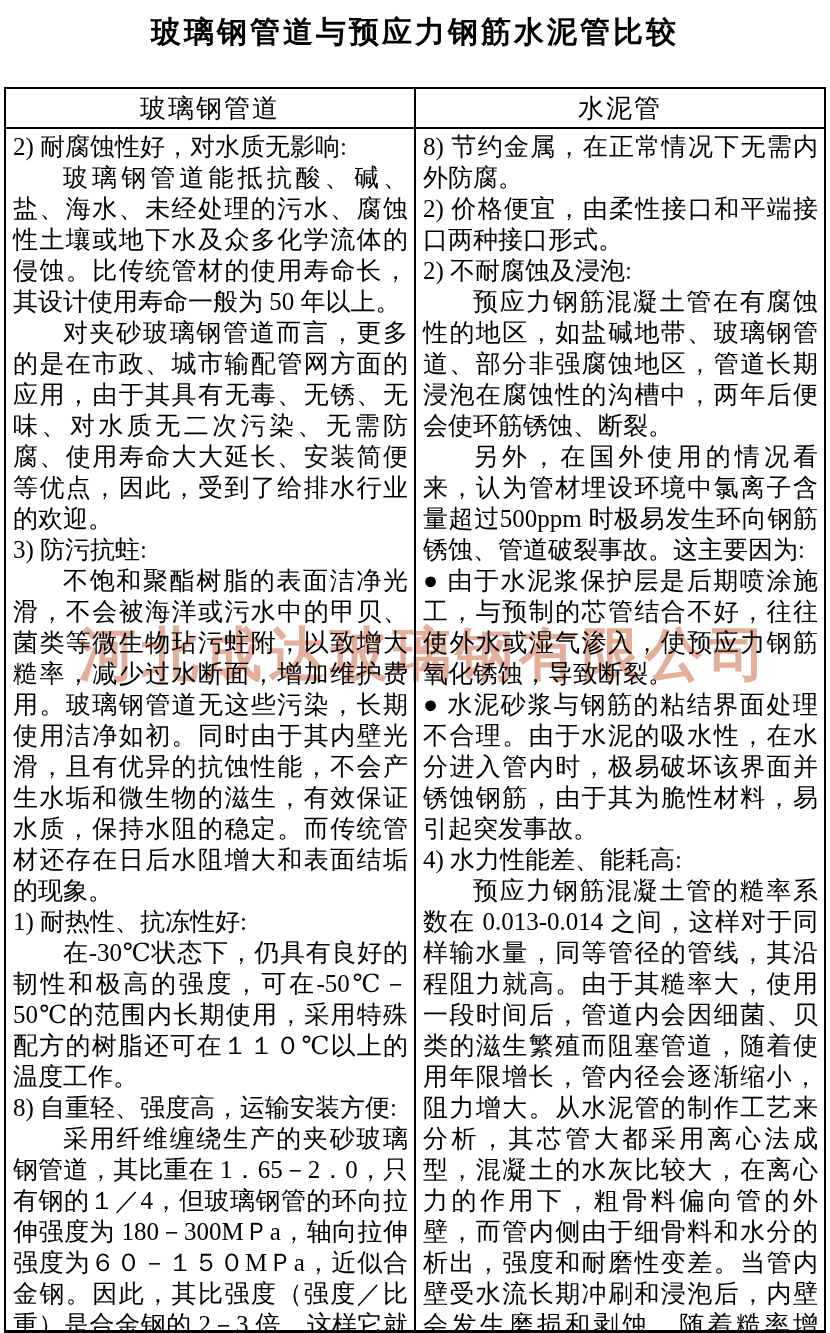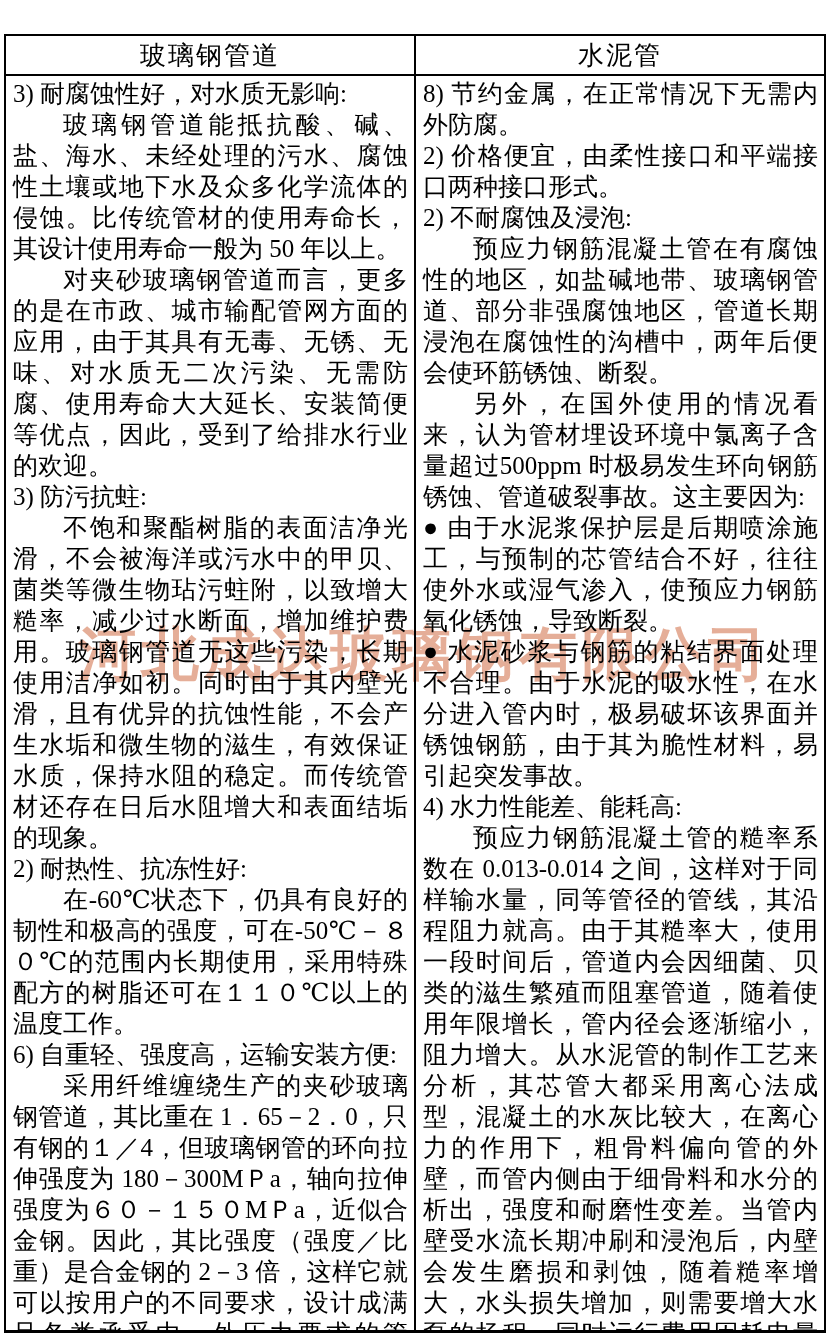--- a/index.html
+++ b/index.html
@@ -75,40 +75,41 @@
     z-index: 2;
   }
 </style>
 </head>
 <body>
 
 <div class="page">
 
   <div class="watermark">河北成达玻璃钢有限公司</div>
 
+  <h1 class="doc-title">玻璃钢管道与预应力钢筋水泥管比较</h1>
 
   <table class="cmp">
     <thead>
       <tr>
         <th>玻璃钢管道</th>
         <th>水泥管</th>
       </tr>
     </thead>
     <tbody>
       <tr>
         <td>
           <div>
-              <p class="para flush">3) 耐腐蚀性好，对水质无影响:</p>
+              <p class="para flush">2) 耐腐蚀性好，对水质无影响:</p>
               <p class="para indent">玻璃钢管道能抵抗酸、碱、盐、海水、未经处理的污水、腐蚀性土壤或地下水及众多化学流体的侵蚀。比传统管材的使用寿命长，其设计使用寿命一般为 50 年以上。</p>
               <p class="para indent">对夹砂玻璃钢管道而言，更多的是在市政、城市输配管网方面的应用，由于其具有无毒、无锈、无味、对水质无二次污染、无需防腐、使用寿命大大延长、安装简便等优点，因此，受到了给排水行业的欢迎。</p>
               <p class="para flush">3) 防污抗蛀:</p>
               <p class="para indent">不饱和聚酯树脂的表面洁净光滑，不会被海洋或污水中的甲贝、菌类等微生物玷污蛀附，以致增大糙率，减少过水断面，增加维护费用。玻璃钢管道无这些污染，长期使用洁净如初。同时由于其内壁光滑，且有优异的抗蚀性能，不会产生水垢和微生物的滋生，有效保证水质，保持水阻的稳定。而传统管材还存在日后水阻增大和表面结垢的现象。</p>
-              <p class="para flush">2) 耐热性、抗冻性好:</p>
-              <p class="para indent">在-60℃状态下，仍具有良好的韧性和极高的强度，可在-50℃－８０℃的范围内长期使用，采用特殊配方的树脂还可在１１０℃以上的温度工作。</p>
-              <p class="para flush">6) 自重轻、强度高，运输安装方便:</p>
+              <p class="para flush">1) 耐热性、抗冻性好:</p>
+              <p class="para indent">在-30℃状态下，仍具有良好的韧性和极高的强度，可在-50℃－50℃的范围内长期使用，采用特殊配方的树脂还可在１１０℃以上的温度工作。</p>
+              <p class="para flush">8) 自重轻、强度高，运输安装方便:</p>
               <p class="para indent">采用纤维缠绕生产的夹砂玻璃钢管道，其比重在 1．65－2．0，只有钢的１／4，但玻璃钢管的环向拉伸强度为 180－300MＰa，轴向拉伸强度为６０－１５０MＰa，近似合金钢。因此，其比强度（强度／比重）是合金钢的 2－3 倍，这样它就可以按用户的不同要求，设计成满足各类承受内、外压力要求的管道。对于相同管径的单重，ＦＲＰ管只有碳素钢管（钢板卷管）的１／2．5，铸铁管的１／3.5，预应力钢筋</p>
             </div>
         </td>
         <td>
           <div>
               <p class="para flush">8) 节约金属，在正常情况下无需内外防腐。</p>
               <p class="para flush">2) 价格便宜，由柔性接口和平端接口两种接口形式。</p>
               <p class="para flush">2) 不耐腐蚀及浸泡:</p>
               <p class="para indent">预应力钢筋混凝土管在有腐蚀性的地区，如盐碱地带、玻璃钢管道、部分非强腐蚀地区，管道长期浸泡在腐蚀性的沟槽中，两年后便会使环筋锈蚀、断裂。</p>
               <p class="para indent">另外，在国外使用的情况看来，认为管材埋设环境中氯离子含量超过500ppm 时极易发生环向钢筋锈蚀、管道破裂事故。这主要因为:</p>

